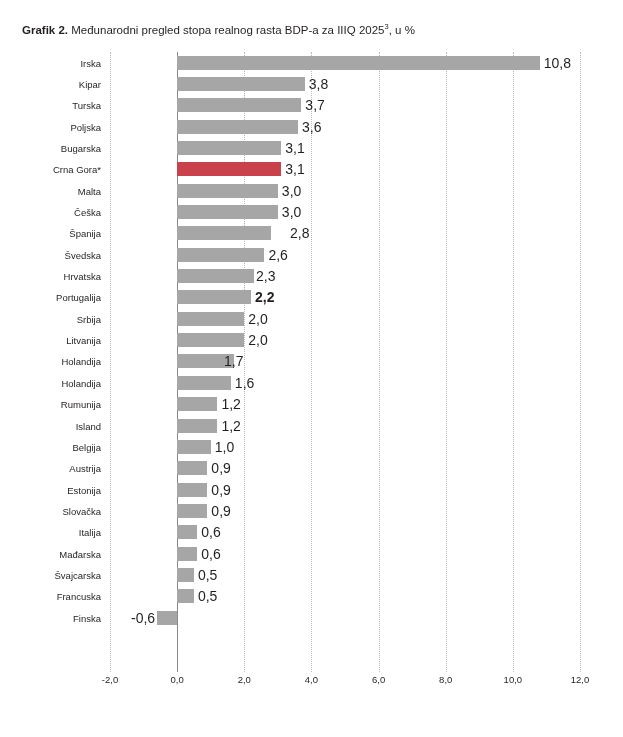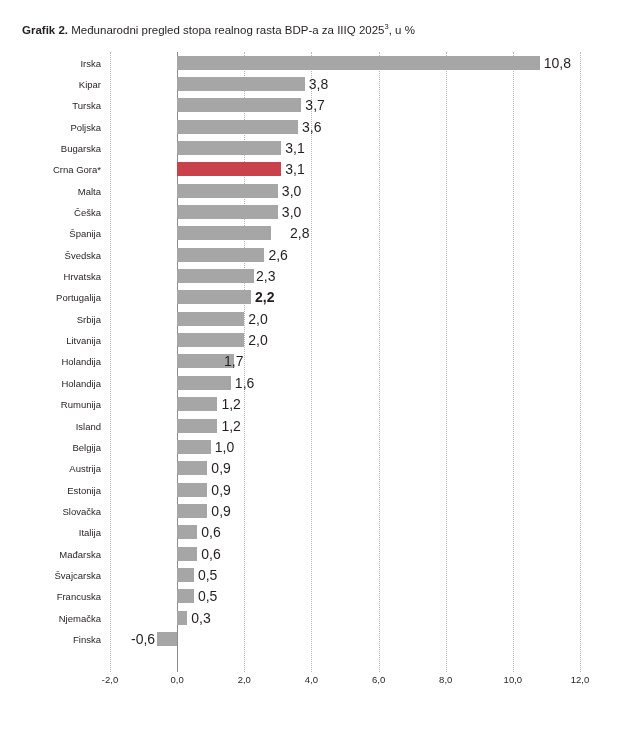--- a/index.html
+++ b/index.html
@@ -262,25 +262,20 @@
             <div class="cat-label">Švajcarska</div>
             <div class="bar" style="left: 67.1429px; width: 16.7857px;"></div>
             <div class="val-label" style="left: 87.9286px;">0,5</div>
           </div>
           <div class="row">
             <div class="cat-label">Francuska</div>
             <div class="bar" style="left: 67.1429px; width: 16.7857px;"></div>
             <div class="val-label" style="left: 87.9286px;">0,5</div>
           </div>
           <div class="row">
-            <div class="cat-label">Njemačka</div>
-            <div class="bar" style="left: 67.1429px; width: 10.0714px;"></div>
-            <div class="val-label" style="left: 81.2143px;">0,3</div>
-          </div>
-          <div class="row">
             <div class="cat-label">Finska</div>
             <div class="bar" style="left: 47px; width: 20.1429px;"></div>
             <div class="val-label" style="left: 21px;">-0,6</div>
           </div>
         </div>
       <div id="xlabels">
           <div class="axis-label" style="left: 0px;">-2,0</div>
           <div class="axis-label" style="left: 67.1429px;">0,0</div>
           <div class="axis-label" style="left: 134.286px;">2,0</div>
           <div class="axis-label" style="left: 201.429px;">4,0</div>

